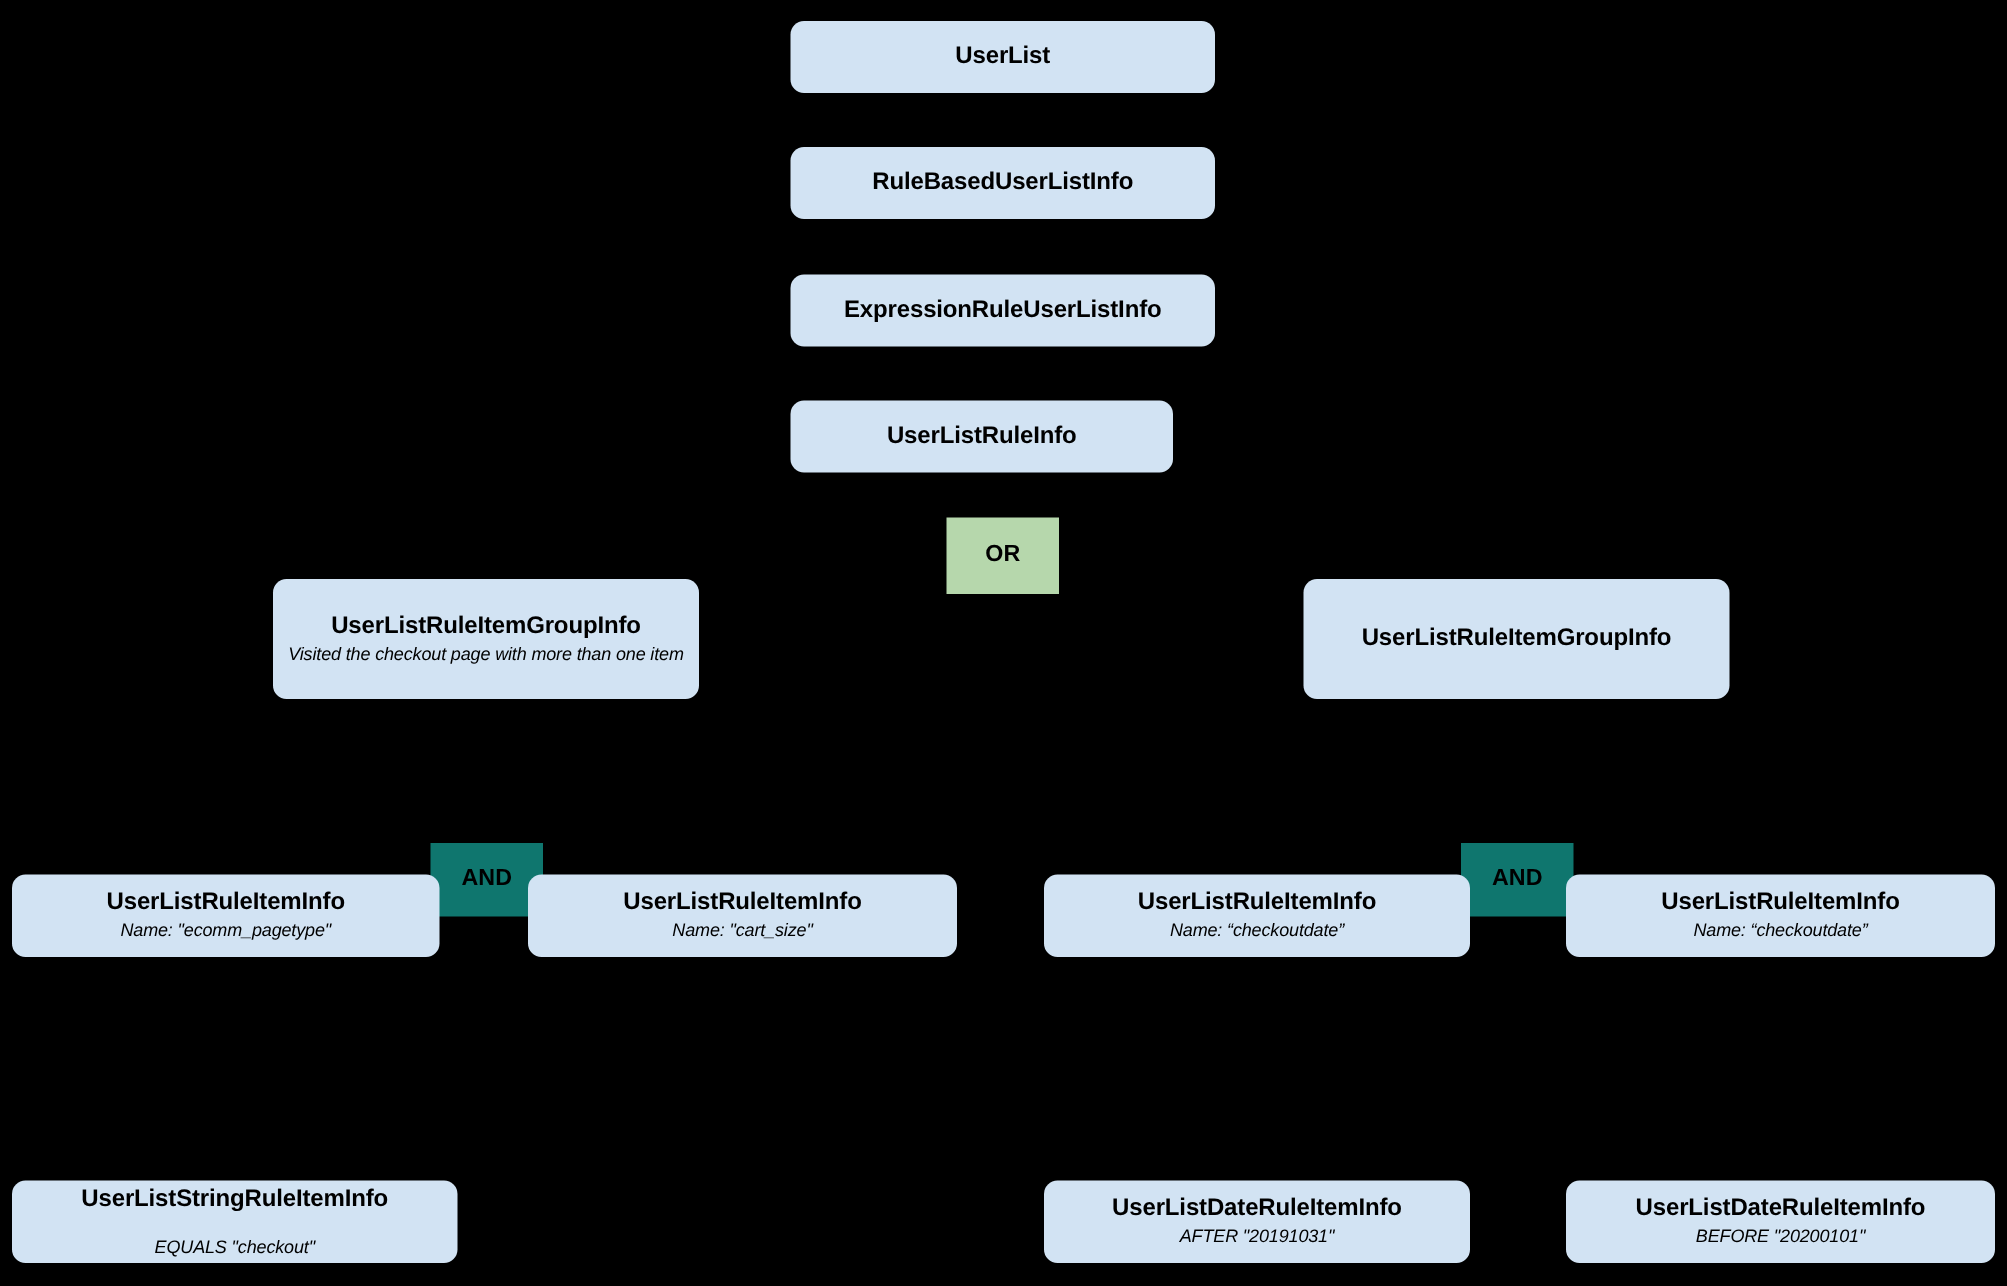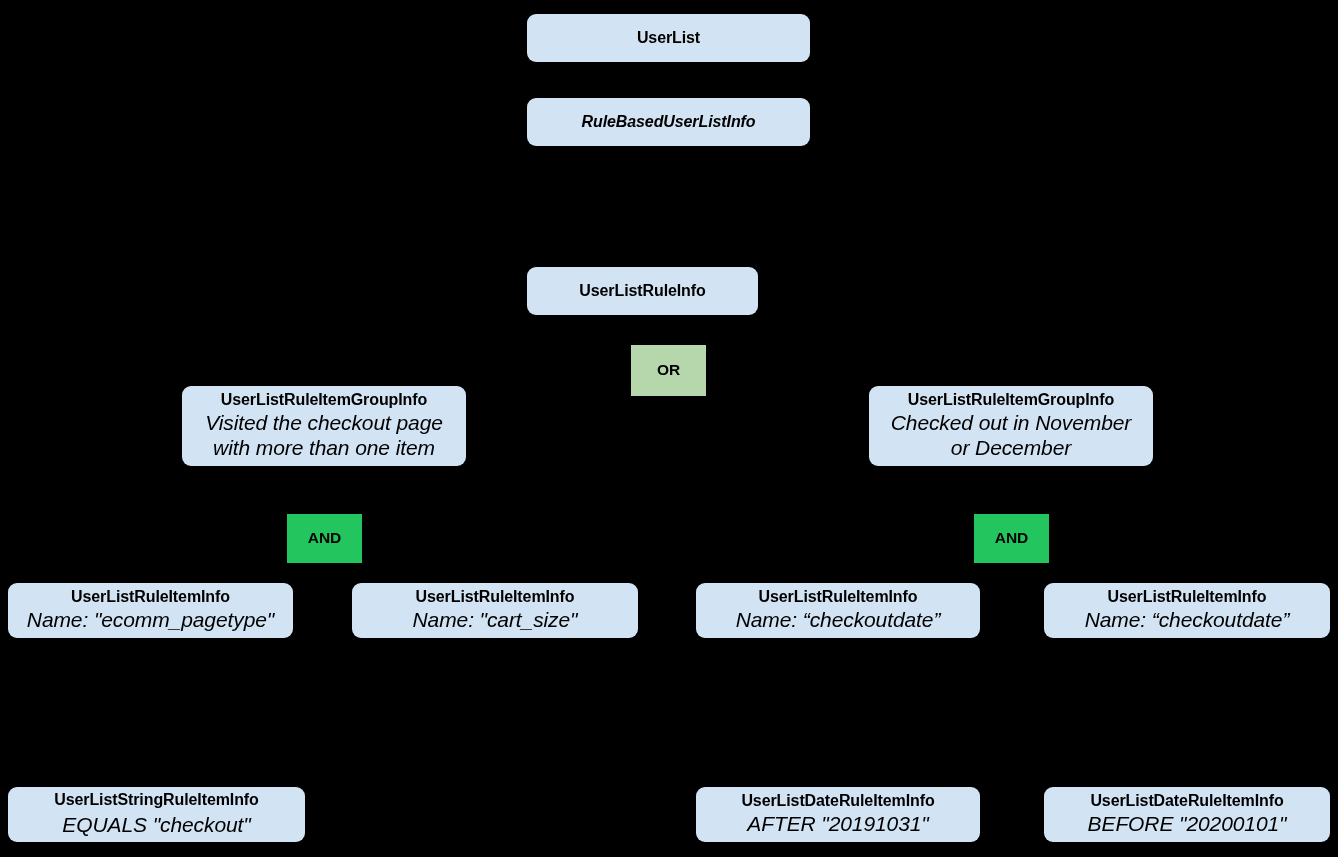--- a/index.html
+++ b/index.html
@@ -40,30 +40,30 @@
   .node-class {
     background: #d2e3f3;
     border-radius: 9px;
     padding: 4px 10px;
   }
   .node-op {
     border-radius: 0;
     padding: 4px;
   }
   .op-or  { background: #b6d7ac; }
-  .op-and { background: #22c55e; }
+  .op-and { background: #0f766e; margin-top: 48px; }
   .title {
     font-weight: bold;
     font-size: 16px;
     letter-spacing: -0.1px;
     white-space: nowrap;
   }
   .subtitle {
     font-style: italic;
-    font-size: 21px;
+    font-size: 12px;
     letter-spacing: -0.1px;
     margin-top: 1px;
   }
   .op-label {
     font-weight: bold;
     font-size: 15.5px;
   }
 </style>
 </head>
 <body>
@@ -88,41 +88,43 @@
       <path d="M495,638 L495,787"></path>
       <path d="M838,638 L838,787"></path>
       <path d="M1186,638 L1186,787"></path>
     </g>
   </svg>
 
   <div class="node node-class" style="left:527px; top:14px; width:283px; height:48px;">
     <div class="title">UserList</div>
   </div>
 
-  <div class="node node-class" style="left:527px; top:98px; width:283px; height:48px;font-style:italic;">
+  <div class="node node-class" style="left:527px; top:98px; width:283px; height:48px;">
     <div class="title">RuleBasedUserListInfo</div>
   </div>
 
+  <div class="node node-class" style="left:527px; top:183px; width:283px; height:48px;">
+    <div class="title">ExpressionRuleUserListInfo</div>
+  </div>
 
-  <div class="node node-class" style="left:527px; top:267px; width:231px; height:48px;">
+  <div class="node node-class" style="left:527px; top:267px; width:255px; height:48px;">
     <div class="title">UserListRuleInfo</div>
   </div>
 
   <div class="node node-op op-or" style="left:631px; top:345px; width:75px; height:51px;">
     <div class="op-label">OR</div>
   </div>
 
   <div class="node node-class" style="left:182px; top:386px; width:284px; height:80px;">
     <div class="title">UserListRuleItemGroupInfo</div>
     <div class="subtitle">Visited the checkout page with more than one item</div>
   </div>
 
   <div class="node node-class" style="left:869px; top:386px; width:284px; height:80px;">
     <div class="title">UserListRuleItemGroupInfo</div>
-    <div class="subtitle">Checked out in November or December</div>
   </div>
 
   <div class="node node-op op-and" style="left:287px; top:514px; width:75px; height:49px;">
     <div class="op-label">AND</div>
   </div>
 
   <div class="node node-op op-and" style="left:974px; top:514px; width:75px; height:49px;">
     <div class="op-label">AND</div>
   </div>
 

